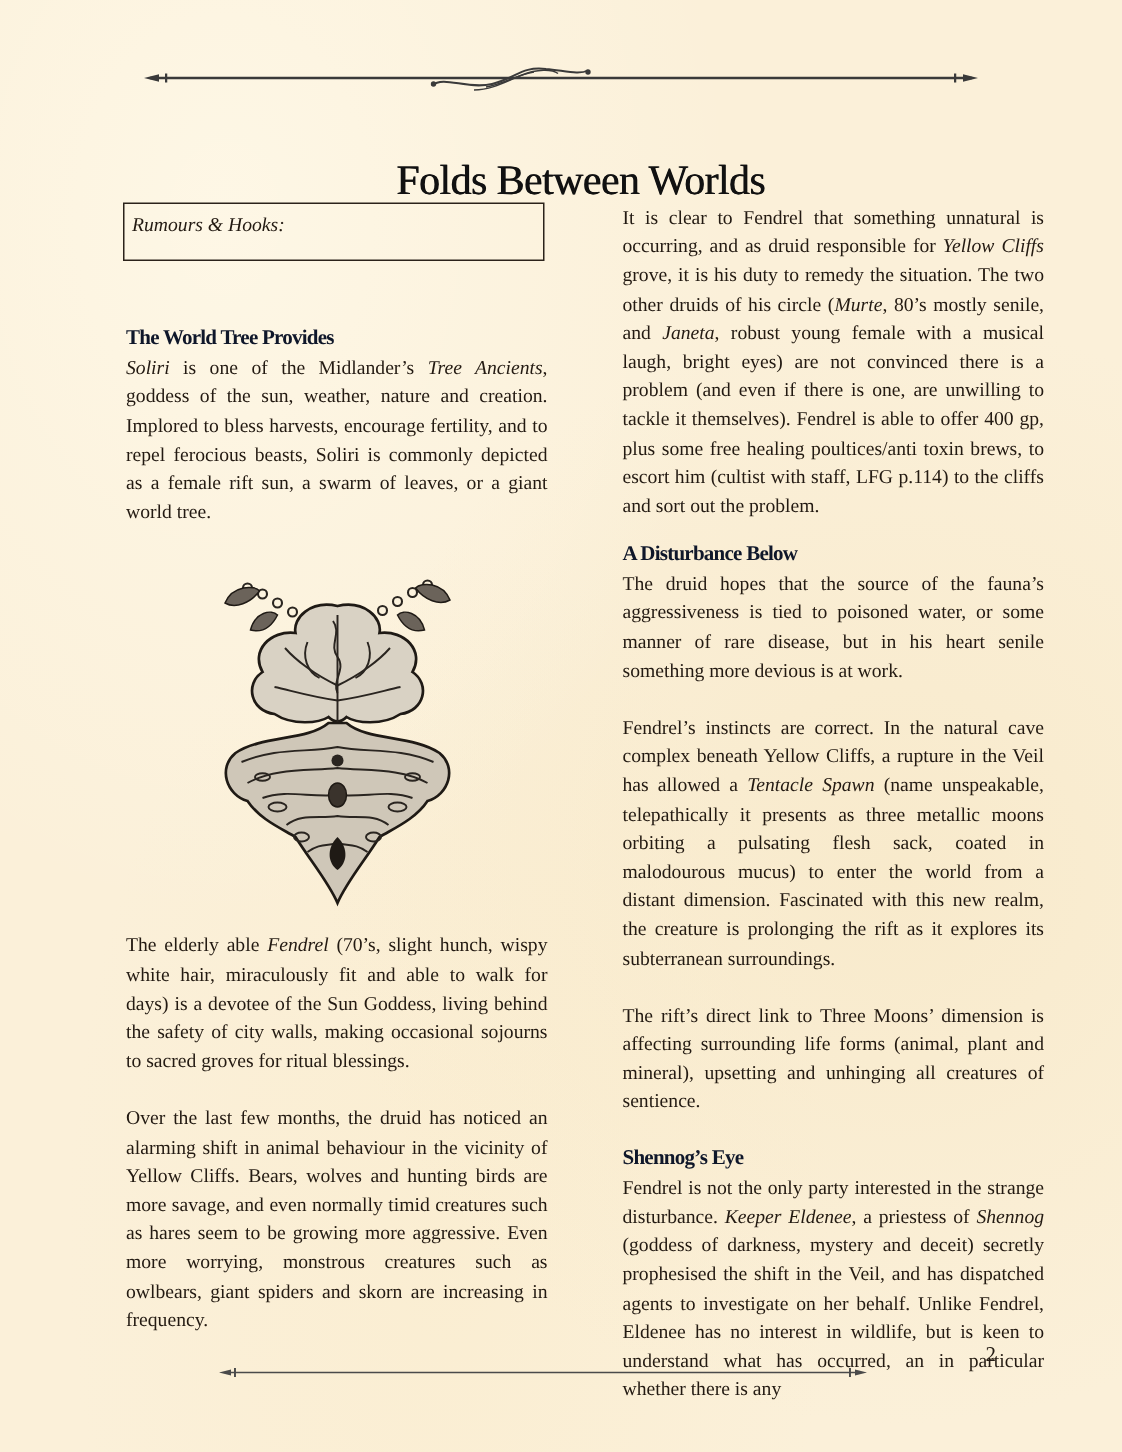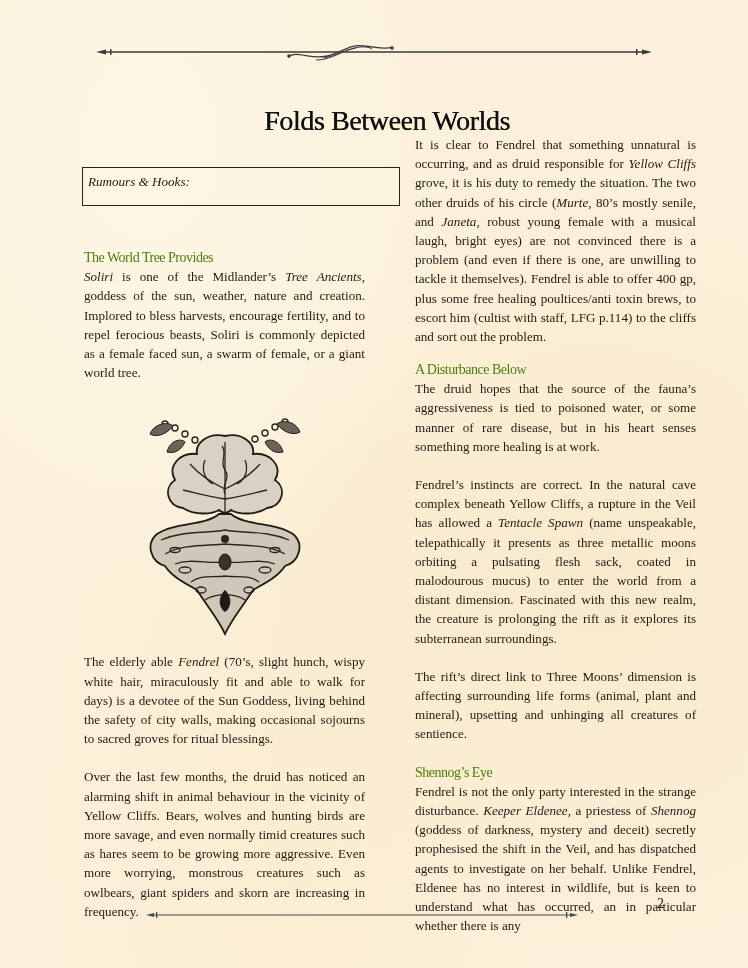--- a/index.html
+++ b/index.html
@@ -31,30 +31,29 @@
     .col-left { left: 84px; top: 135px; }
     .col-right { left: 415px; top: 135px; }
 
     p { margin: 0; }
     .gap { height: 19px; }
     .gap-s { height: 14px; }
 
     .hook-box {
       border: 1.2px solid #2b221a;
       padding: 4px 5px 14px 5px;
-      margin-left: -2px; width: 318px;
+      margin-left: -2px; width: 281px;
       box-sizing: border-box;
-      margin-top: 32px;
     }
     .hook-title { font-style: italic; }
     i { font-style: italic; }
 
     h2 {
-      margin: 0; font-size: 14px; font-weight: normal; line-height: 19px;
-      letter-spacing: -0.5px; color: #4d7c0f;
+      margin: 0; font-size: 14px; font-weight: bold; line-height: 19px;
+      letter-spacing: -0.5px; color: #0f172a;
     }
 
     .illus { display: block; margin: 12px auto 0 auto; width: 180px; height: 250px; }
 
     .page-num { position: absolute; left: 657px; top: 896px; font-size: 14px; }
   </style>
 </head>
 <body>
 
 <div class="page">
@@ -75,21 +74,21 @@
   <h1 class="title">Folds Between Worlds</h1>
 
   <div class="col col-left">
     <div class="hook-box">
       <p class="hook-title">Rumours &amp; Hooks:</p>
     </div>
 
     <div style="height:42px"></div>
 
     <h2>The World Tree Provides</h2>
-    <p><i>Soliri</i><span> is one of the Midlander’s </span><i>Tree Ancients</i><span>, goddess of the sun, weather, nature and creation. Implored to bless harvests, encourage fertility, and to repel ferocious beasts, Soliri is commonly depicted as a female faced sun, a swarm of female, or a giant world tree.</span></p>
+    <p><i>Soliri</i><span> is one of the Midlander’s </span><i>Tree Ancients</i><span>, goddess of the sun, weather, nature and creation. Implored to bless harvests, encourage fertility, and to repel ferocious beasts, Soliri is commonly depicted as a female rift sun, a swarm of leaves, or a giant world tree.</span></p>
 
     <svg class="illus" viewBox="0 0 180 250">
       <g fill="none" stroke="#2a2520" stroke-width="1.4">
 
         <circle cx="30" cy="30" r="3"></circle>
           <circle cx="40" cy="34" r="3"></circle>
           <circle cx="50" cy="40" r="3"></circle>
           <circle cx="60" cy="46" r="3"></circle>
         <circle cx="150" cy="28" r="3"></circle>
           <circle cx="140" cy="33" r="3"></circle>
@@ -138,21 +137,21 @@
     <p><span>The elderly able </span><i>Fendrel</i><span> (70’s, slight hunch, wispy white hair, miraculously fit and able to walk for days) is a devotee of the Sun Goddess, living behind the safety of city walls, making occasional sojourns to sacred groves for ritual blessings.</span></p>
     <div class="gap"></div>
     <p>Over the last few months, the druid has noticed an alarming shift in animal behaviour in the vicinity of Yellow Cliffs. Bears, wolves and hunting birds are more savage, and even normally timid creatures such as hares seem to be growing more aggressive. Even more worrying, monstrous creatures such as owlbears, giant spiders and skorn are increasing in frequency.</p>
   </div>
 
   <div class="col col-right">
     <p><span>It is clear to Fendrel that something unnatural is occurring, and as druid responsible for </span><i>Yellow Cliffs</i><span> grove, it is his duty to remedy the situation. The two other druids of his circle (</span><i>Murte</i><span>, 80’s mostly senile, and </span><i>Janeta</i><span>, robust young female with a musical laugh, bright eyes) are not convinced there is a problem (and even if there is one, are unwilling to tackle it themselves). Fendrel is able to offer 400 gp, plus some free healing poultices/anti toxin brews, to escort him (cultist with staff, LFG p.114) to the cliffs and sort out the problem.</span></p>
 
     <div class="gap-s"></div>
     <h2>A Disturbance Below</h2>
-    <p>The druid hopes that the source of the fauna’s aggressiveness is tied to poisoned water, or some manner of rare disease, but in his heart senses something more healing is at work.</p>
+    <p>The druid hopes that the source of the fauna’s aggressiveness is tied to poisoned water, or some manner of rare disease, but in his heart senile something more devious is at work.</p>
     <div class="gap"></div>
     <p><span>Fendrel’s instincts are correct. In the natural cave complex beneath Yellow Cliffs, a rupture in the Veil has allowed a </span><i>Tentacle Spawn</i><span> (name unspeakable, telepathically it presents as three metallic moons orbiting a pulsating flesh sack, coated in malodourous mucus) to enter the world from a distant dimension. Fascinated with this new realm, the creature is prolonging the rift as it explores its subterranean surroundings.</span></p>
     <div class="gap"></div>
     <p>The rift’s direct link to Three Moons’ dimension is affecting surrounding life forms (animal, plant and mineral), upsetting and unhinging all creatures of sentience.</p>
 
     <div class="gap"></div>
     <h2>Shennog’s Eye</h2>
     <p><span>Fendrel is not the only party interested in the strange disturbance. </span><i>Keeper Eldenee</i><span>, a priestess of </span><i>Shennog</i><span> (goddess of darkness, mystery and deceit) secretly prophesised the shift in the Veil, and has dispatched agents to investigate on her behalf. Unlike Fendrel, Eldenee has no interest in wildlife, but is keen to understand what has occurred, an in particular whether there is any</span></p>
   </div>
 

